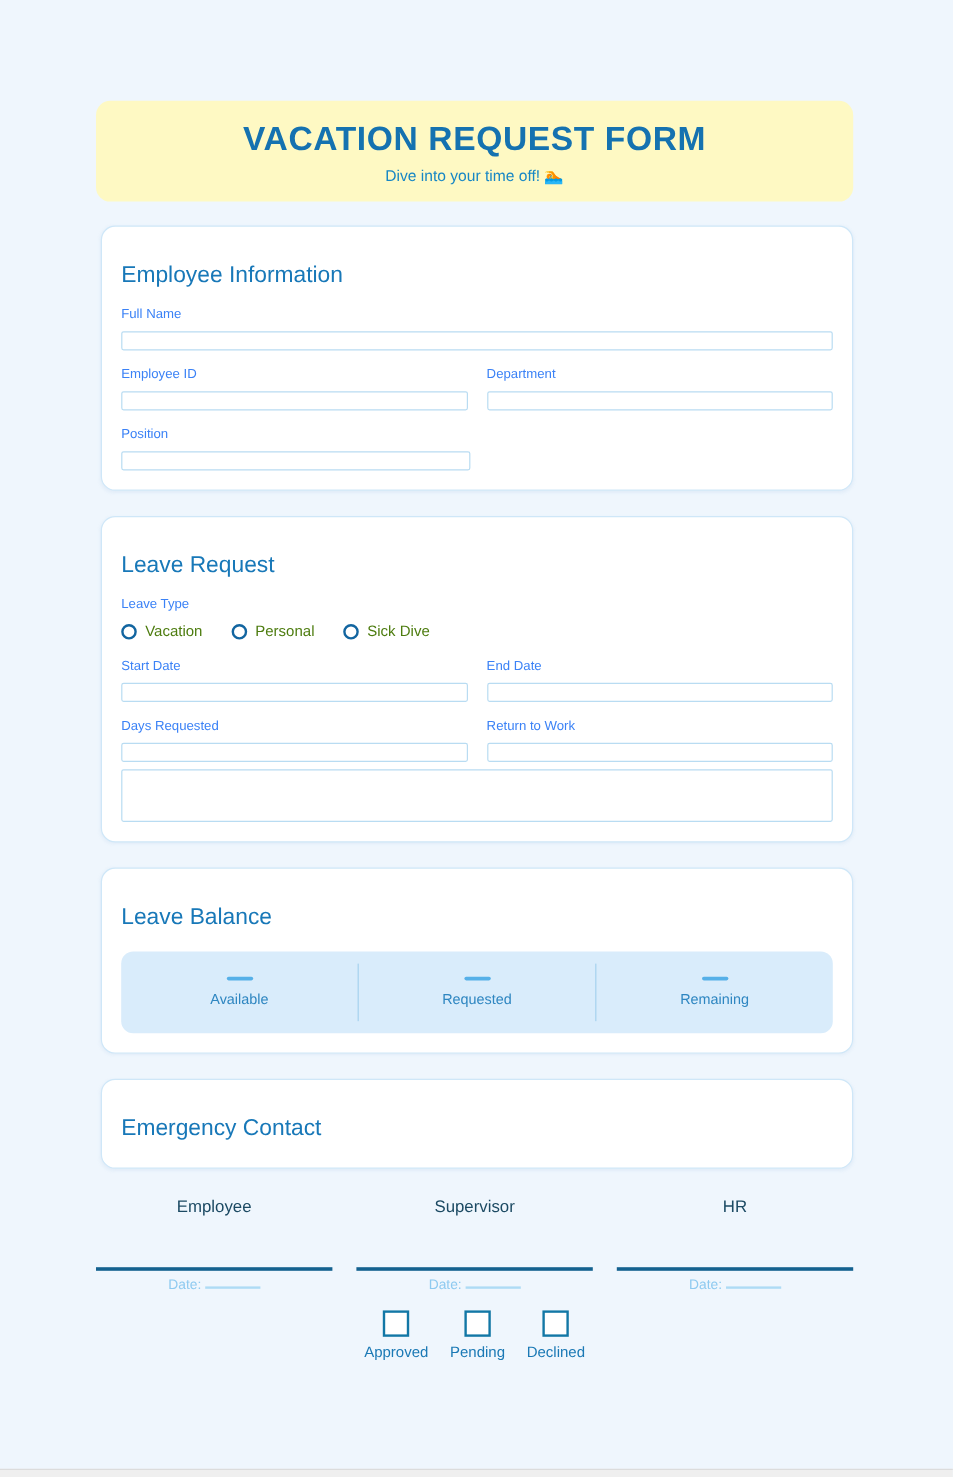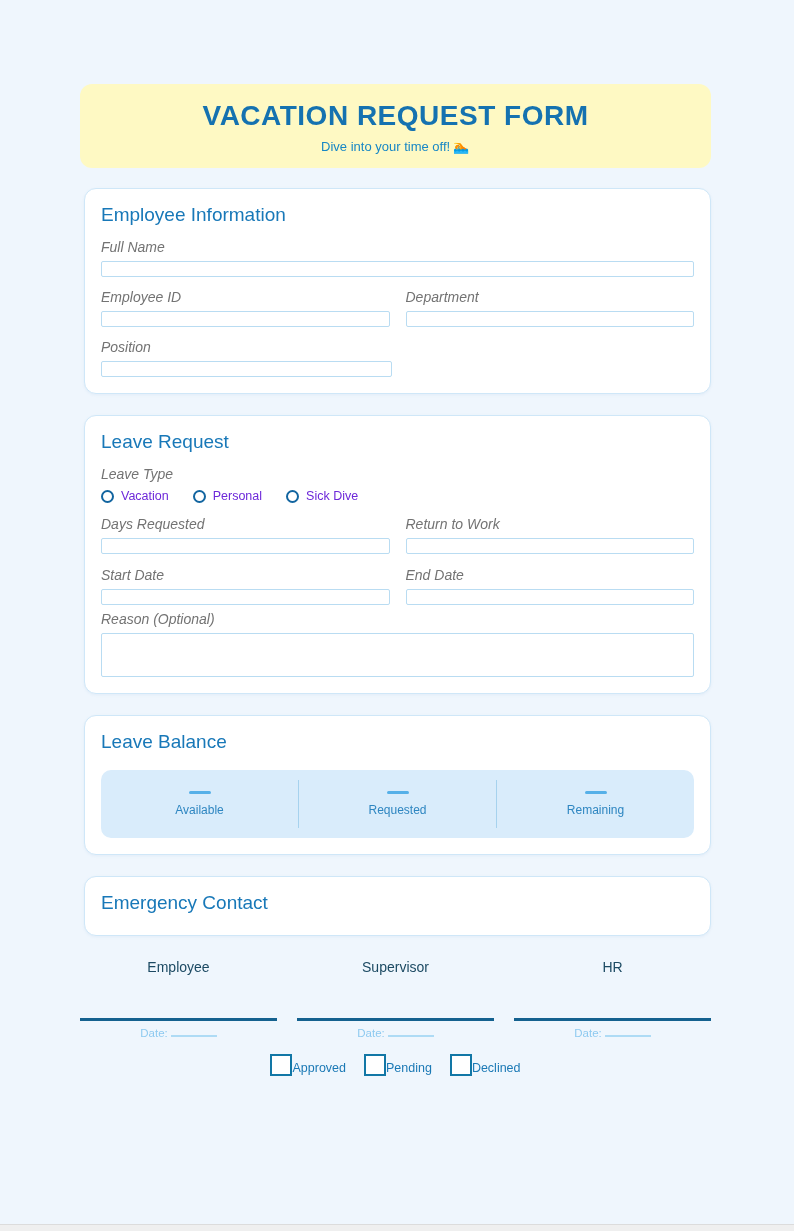--- a/index.html
+++ b/index.html
@@ -29,27 +29,27 @@
     line-height: 32px;
   }
   .form-subtitle { color: #1787c5; font-size: 13px; margin-top: 7px; }
 
   
   .card {
     background: #ffffff;
     border: 1px solid #cfe7f8;
     border-radius: 12px;
     box-shadow: 0 1px 3px rgba(110,160,205,0.10);
-    padding: 14px 16px 16px;
+    padding: 29px 16px 16px;
     margin: 0 0 21px 4px;
     width: 627px;
   }
   .card h2 { color: #1878b8; font-size: 19px; font-weight: normal; line-height: 24px; }
 
-  .field-label { color: #737373; font-size: 14px; line-height: 15px; margin-top: 13px; font-style: italic; }
+  .field-label { color: #3b82f6; font-size: 11px; line-height: 15px; margin-top: 13px; }
   .field-label.tight { margin-top: 7px; }
   .text-input {
     display: block;
     width: 100%;
     height: 16px;
     margin-top: 6px;
     border: 1px solid #b9dcf2;
     border-radius: 2px;
     background: #ffffff;
     font-family: "Liberation Sans", sans-serif;
@@ -65,21 +65,21 @@
   
   .radio-row { display: flex; gap: 24px; margin-top: 7px; align-items: center; }
   .radio-option { display: flex; align-items: center; gap: 7px; cursor: pointer; }
   .radio-circle {
     width: 13px; height: 13px;
     border: 2px solid #1265a0;
     border-radius: 50%;
     background: #ffffff;
     flex: none;
   }
-  .radio-label { color: #6d28d9; font-size: 12.5px; line-height: 15px; }
+  .radio-label { color: #4d7c0f; font-size: 12.5px; line-height: 15px; }
 
   textarea.reason {
     display: block;
     width: 100%;
     height: 44px;
     margin-top: 6px;
     border: 1px solid #b9dcf2;
     border-radius: 2px;
     resize: none;
     outline: none;
@@ -119,21 +119,21 @@
   .date-underline {
     display: inline-block;
     width: 46px;
     border-bottom: 2px solid #aedbf5;
     vertical-align: baseline;
     margin-left: 3px;
   }
 
   
   .approval-row { display: flex; justify-content: center; gap: 18px; margin-top: 14px; }
-  .approval-item { display: flex; flex-direction: row; align-items: center; }
+  .approval-item { display: flex; flex-direction: column; align-items: center; }
   .checkbox {
     width: 22px; height: 22px;
     border: 2px solid #1277a6;
     background: #ffffff;
     cursor: pointer;
   }
   .checkbox-label { margin-top: 6px; color: #1b79b5; font-size: 12.5px; }
 
   
   .bottom-strip {
@@ -184,41 +184,40 @@
       </div>
       <div class="radio-option">
         <span class="radio-circle"></span>
         <span class="radio-label">Personal</span>
       </div>
       <div class="radio-option">
         <span class="radio-circle"></span>
         <span class="radio-label">Sick Dive</span>
       </div>
     </div>
+    <div class="row" style="margin-top:1px;">
+      <div class="col">
+        <div class="field-label">Start Date</div>
+        <input class="text-input" type="text" value="" style="">
+      </div>
+      <div class="col">
+        <div class="field-label">End Date</div>
+        <input class="text-input" type="text" value="" style="">
+      </div>
+    </div>
     <div class="row">
       <div class="col">
         <div class="field-label">Days Requested</div>
         <input class="text-input" type="text" value="" style="">
       </div>
       <div class="col">
         <div class="field-label">Return to Work</div>
         <input class="text-input" type="text" value="" style="">
       </div>
     </div>
-    <div class="row" style="margin-top:1px;">
-      <div class="col">
-        <div class="field-label">Start Date</div>
-        <input class="text-input" type="text" value="" style="">
-      </div>
-      <div class="col">
-        <div class="field-label">End Date</div>
-        <input class="text-input" type="text" value="" style="">
-      </div>
-    </div>
-    <div class="field-label tight">Reason (Optional)</div>
     <textarea class="reason" style=""></textarea>
   </section>
 
   <section class="card">
     <h2>Leave Balance</h2>
     <div class="balance-panel">
       <div class="balance-col">
         <div class="balance-dash"></div>
         <div class="balance-label">Available</div>
       </div>

